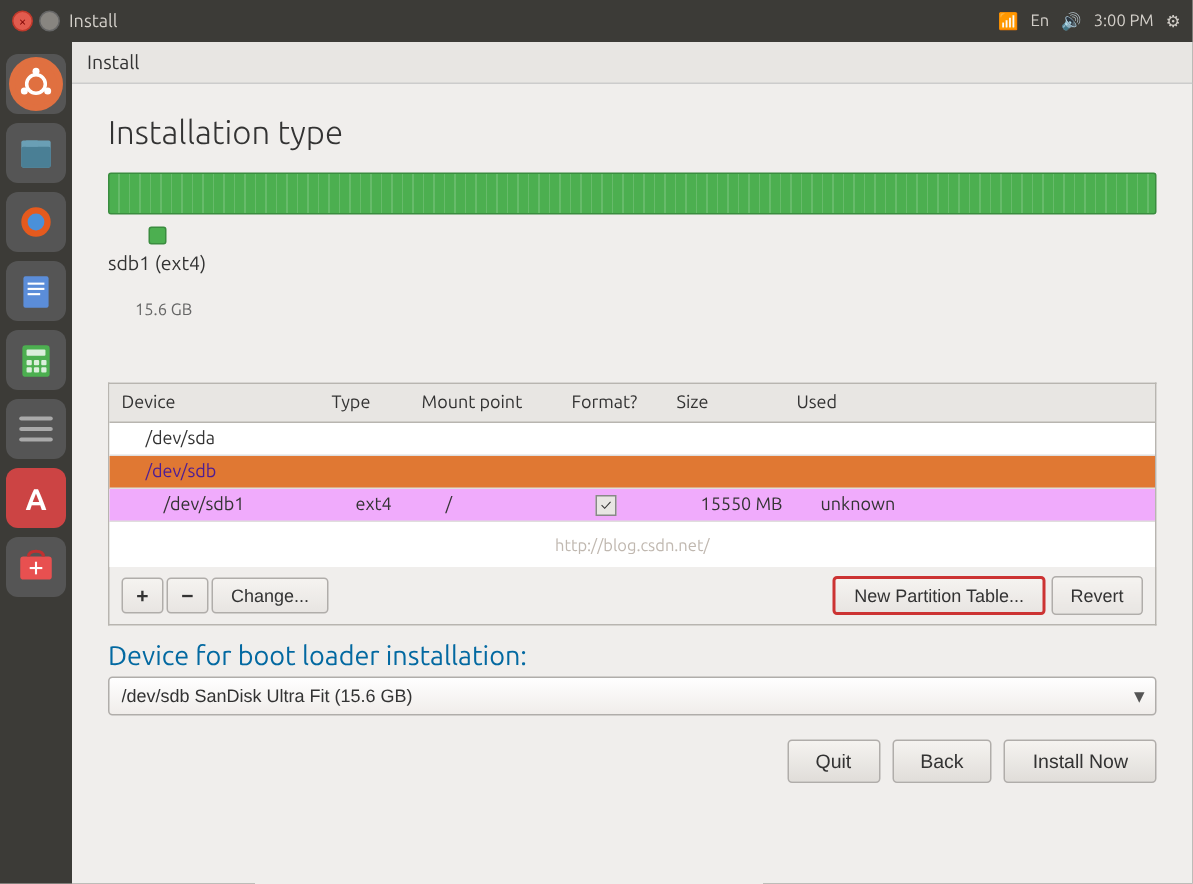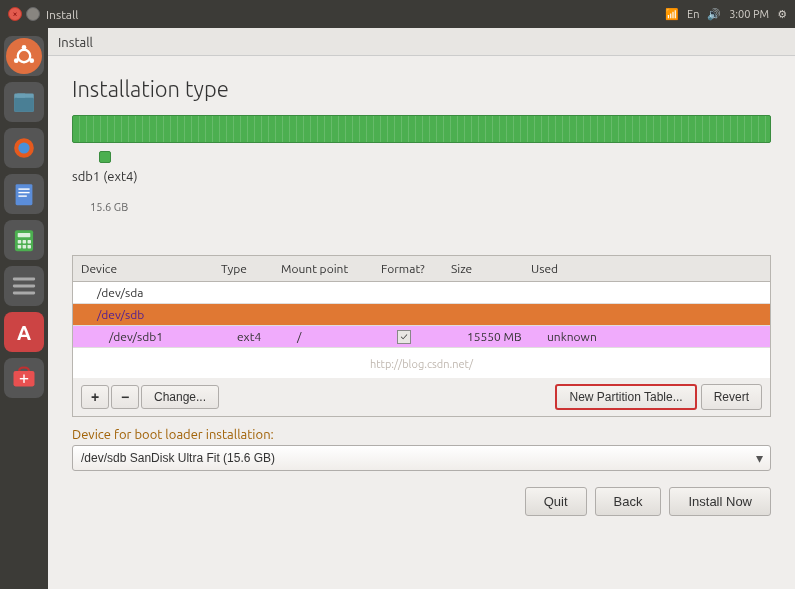--- a/index.html
+++ b/index.html
@@ -269,22 +269,22 @@
     .btn-new-partition {
       border: 2px solid #cc3333;
       background: linear-gradient(to bottom, #f5f3f0, #e8e5e2);
     }
 
     
     .boot-loader-section {
       margin-top: 10px;
     }
     .boot-loader-label {
-      font-size: 13px;
-      color: #a16207;
+      font-size: 18px;
+      color: #0369a1;
       margin-bottom: 4px;
     }
     .boot-loader-select {
       width: 100%;
       padding: 5px 8px;
       font-size: 12px;
       border: 1px solid #b0adaa;
       background: linear-gradient(to bottom, #fff, #f0edea);
       color: #333;
       cursor: pointer;

